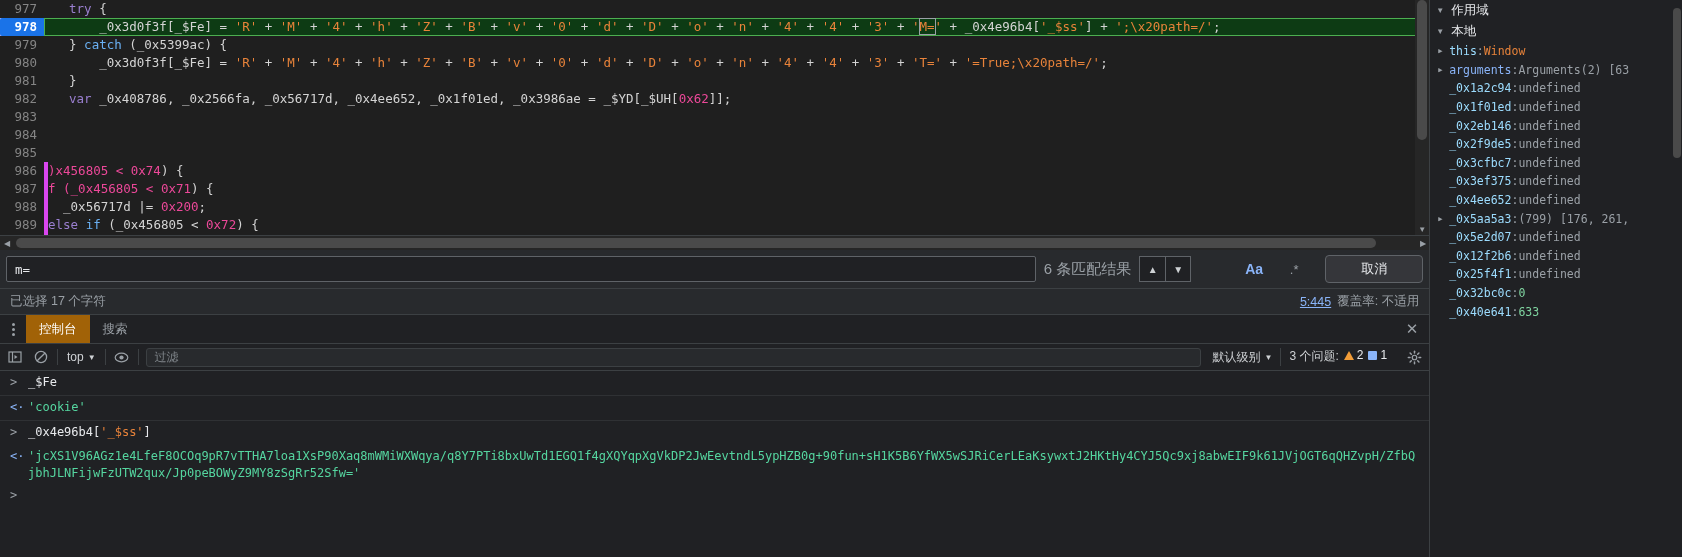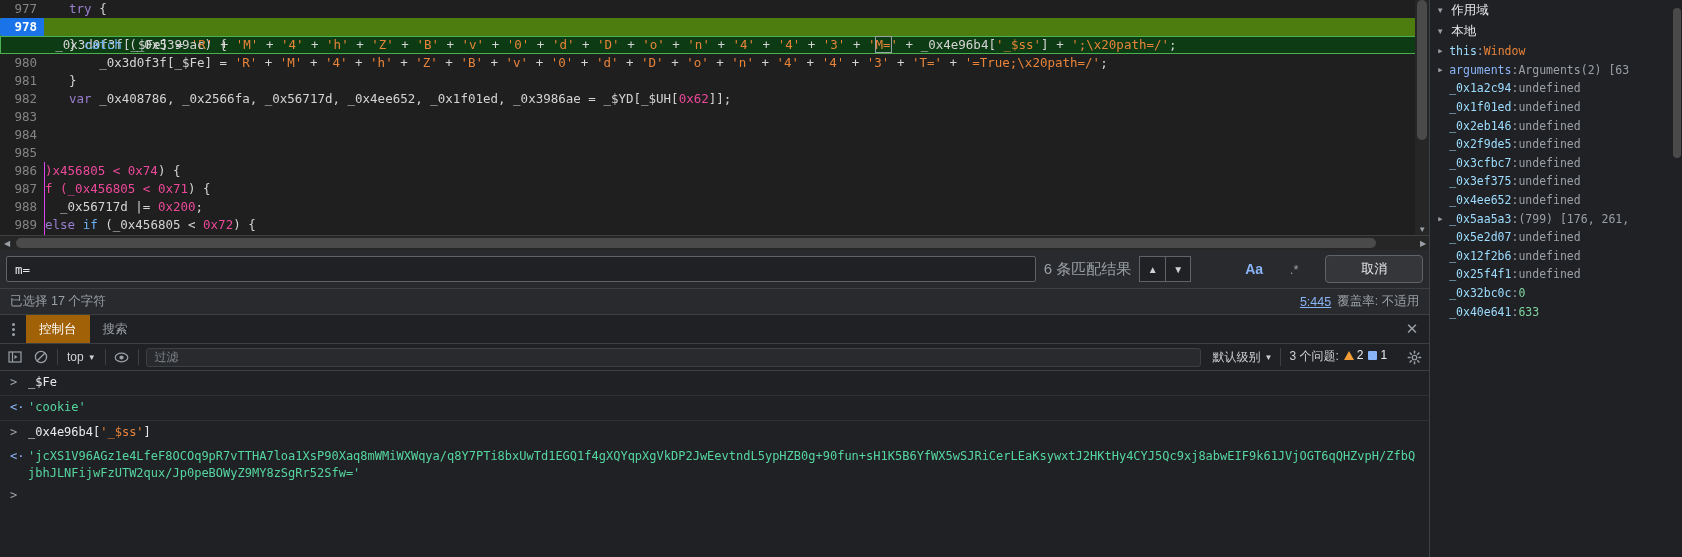--- a/index.html
+++ b/index.html
@@ -19,23 +19,23 @@
   
   #editor-wrap{height:250px;position:relative;overflow:hidden;background:#1f1f1f;}
   #code{position:relative;height:250px;overflow:hidden;}
   .cline{height:18px;line-height:18px;white-space:pre;font-size:12.5px;display:flex;}
   .gutter{
     width:44px;min-width:44px;text-align:right;padding-right:7px;box-sizing:border-box;
     color:#858585;background:#1f1f1f;
   }
   .cline.hl .gutter{background:#1a73e8;color:#fff;font-weight:bold;border-radius:2px 0 0 2px;}
   .ctext{padding-left:10px;flex:1;position:relative;}
-  .cline.hl{background:#4d7c0f;flex-direction:column;}
+  .cline.hl{background:#c4b5fd;}
   .cline.hl .ctext{background:#0d3b14;box-shadow:inset 0 0 0 1px #4caf50;}
-  .sep{border-left:1px solid #d946ef;}
+  .sep{border-left:4px solid #d946ef;}
 
   
   .t-kw{color:#9a7fd0;}
   .t-kw2{color:#6ab0f3;}
   .t-str{color:#e8833a;}
   .t-num{color:#ec4899;}
   .t-var{color:#d4d4d4;}
   .match-box{outline:1px solid #9aa0a6;background:#0d3b14;}
 
   

